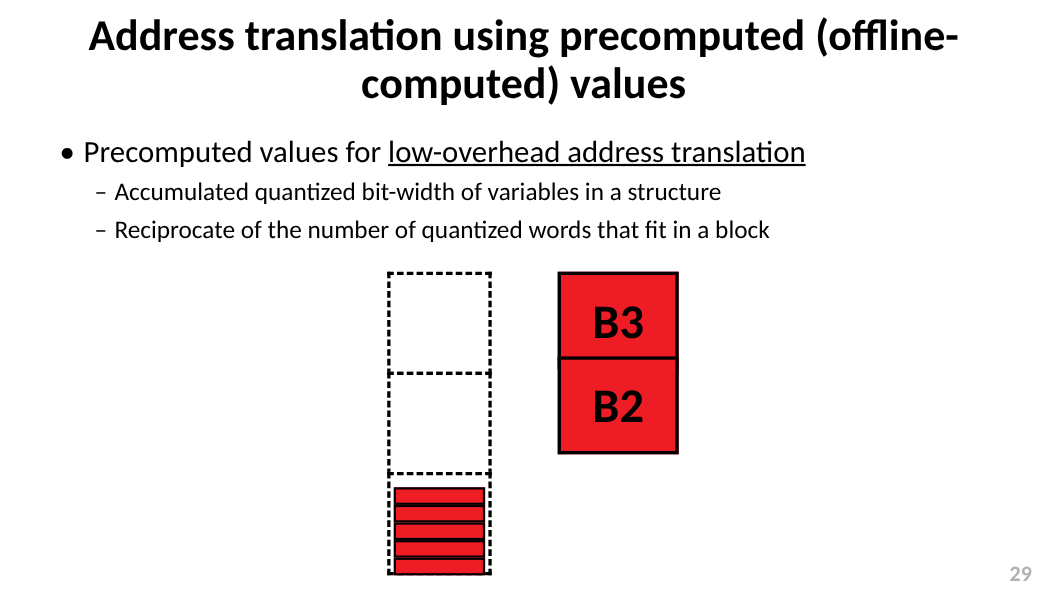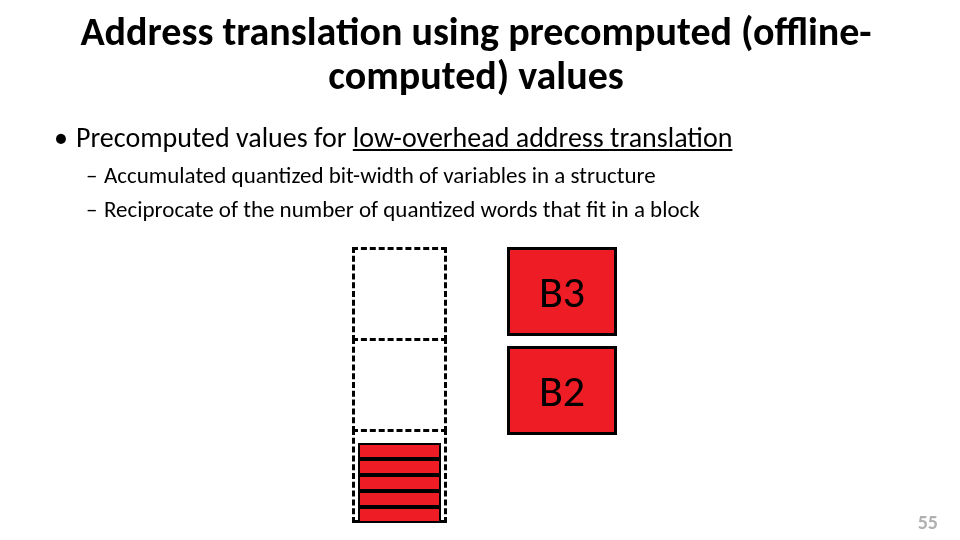--- a/index.html
+++ b/index.html
@@ -17,23 +17,23 @@
   .db1 { top: 0; height: 94px; }
   .db2 { top: 91px; height: 94px; }
   .db3 { top: 182px; height: 94px; }
   .solid-row { position: absolute; left: 6px; width: 83px; border: 2px solid #000; background: #ee1c25; }
   .r1 { top: 196px; height: 16px; }
   .r2 { top: 212px; height: 16px; }
   .r3 { top: 228px; height: 16px; }
   .r4 { top: 244px; height: 16px; }
   .r5 { top: 260px; height: 16px; }
   .right-col { position: absolute; left: 155px; top: 0; width: 110px; height: 275px; }
-  .block { position: absolute; left: 0; width: 110px; height: 89px; border: 3px solid #000; background: #ee1c25; color: #000; font-size: 44px; display: flex; align-items: center; justify-content: center; font-weight: 400; }
+  .block { position: absolute; left: 0; width: 110px; height: 89px; border: 3px solid #000; background: #ee1c25; color: #000; font-size: 44px; display: flex; align-items: center; justify-content: center; font-weight: 700; }
   .b3 { top: 0; }
-  .b2 { top: 99px; }
+  .b2 { top: 77px; }
   .b1 { top: 186px; }
   .pagenum { position: absolute; right: 22px; bottom: 6px; font-size: 20px; color: #b0b0b0; font-weight: 600; }
 </style>
 </head>
 <body>
 
 <div class="slide">
   <h1 class="title">Address translation using precomputed (offline-computed) values</h1>
 
   <div class="bullet1">
@@ -53,14 +53,14 @@
       <div class="solid-row r3"></div>
       <div class="solid-row r4"></div>
       <div class="solid-row r5"></div>
     </div>
     <div class="right-col">
       <div class="block b3">B3</div>
       <div class="block b2">B2</div>
     </div>
   </div>
 
-  <div class="pagenum">55</div>
+  <div class="pagenum">29</div>
 </div>
 
 </body></html>

